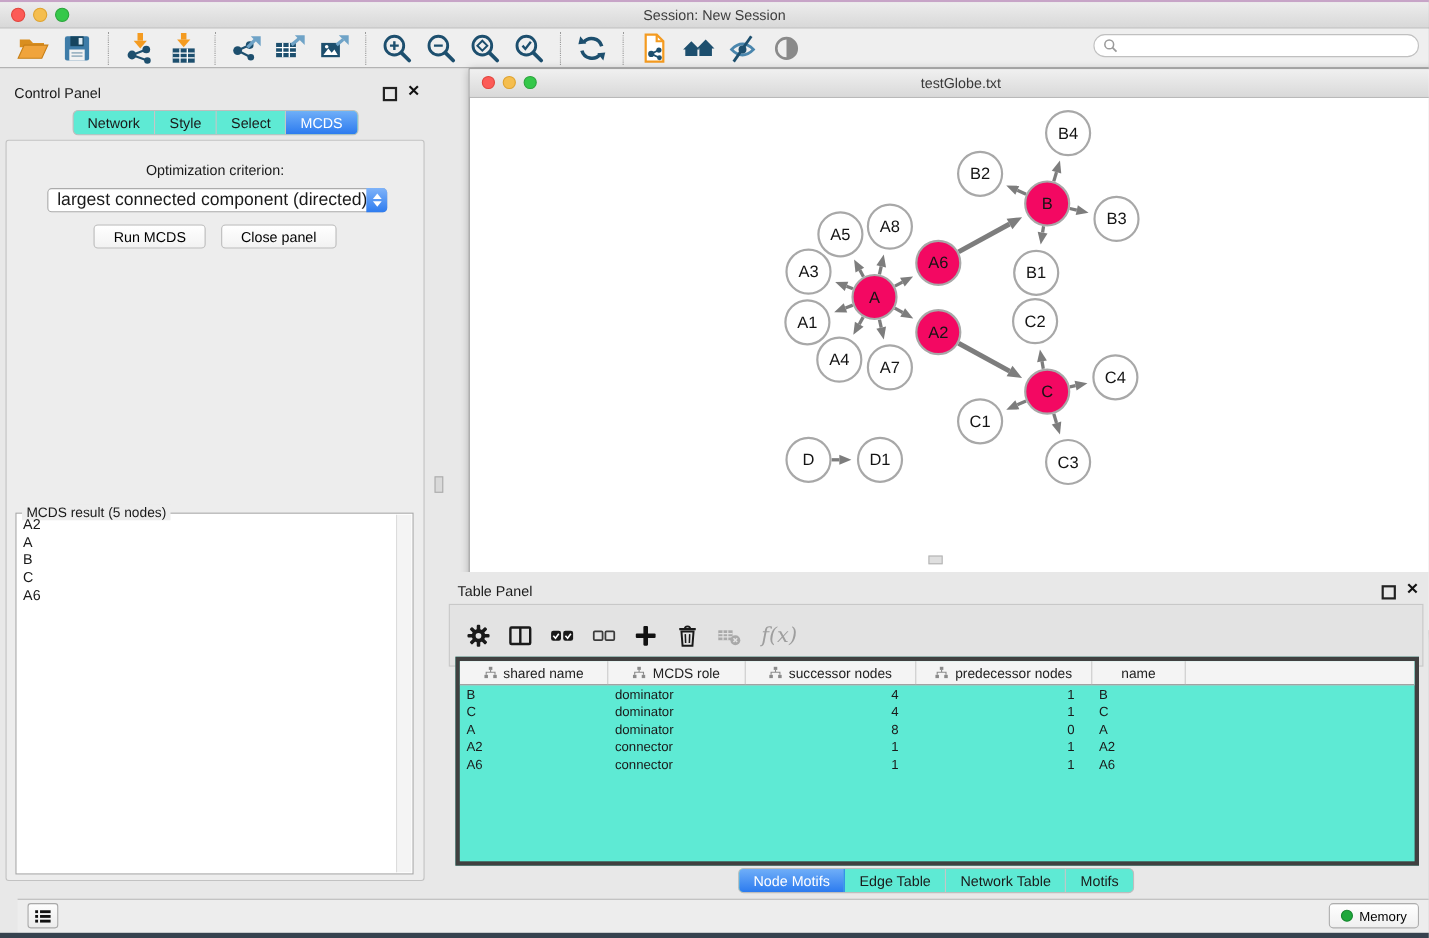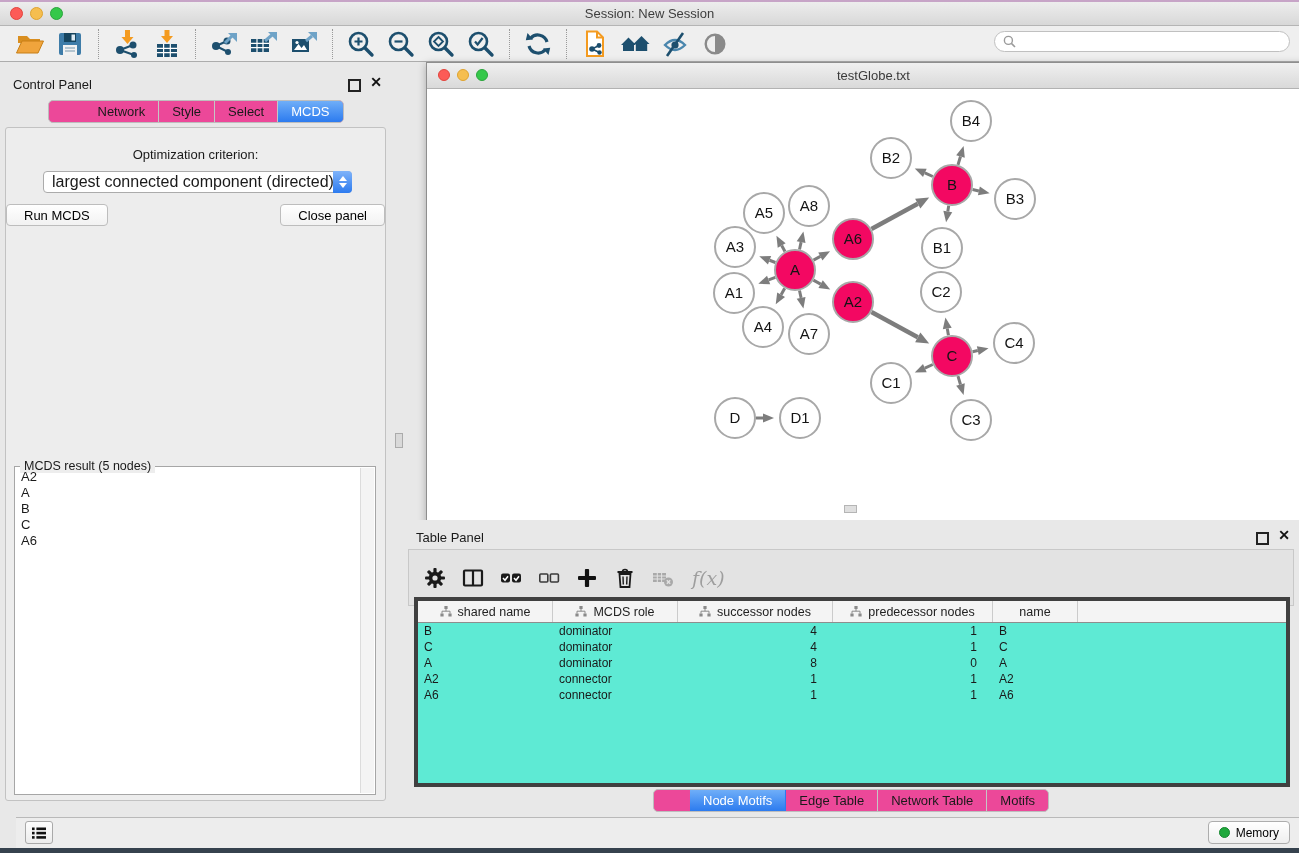--- a/index.html
+++ b/index.html
@@ -29,40 +29,40 @@
         border:1px solid #C0C0C0;border-radius:11px;display:flex;align-items:center;padding:0 8px;box-sizing:border-box;}
   .search-field input{flex:1;border:none;outline:none;background:transparent;font-size:12px;margin-left:5px;
         font-family:"Liberation Sans",sans-serif;}
 
   
   .panel-title{position:absolute;left:13px;top:10px;font-size:13px;color:#1A1A1A;}
   .float-btn{position:absolute;right:30px;top:12px;width:9px;height:9px;border:2px solid #222;}
   .close-btn{position:absolute;right:9px;top:8px;font-size:14px;font-weight:bold;color:#111;line-height:14px;}
 
   
-  .segmented{display:inline-flex;background:#ec4899;border:1px solid #BDBDBD;border-radius:5px;overflow:hidden;height:21px;padding-left:36px;}
+  .segmented{display:inline-flex;background:#5eead4;border:1px solid #BDBDBD;border-radius:5px;overflow:hidden;height:21px;}
   .seg{padding:0 13px;line-height:21px;font-size:13px;color:#1A1A1A;border-right:1px solid #C6C6C6;white-space:nowrap;}
   .seg:last-child{border-right:none;}
   .seg.sel{background:linear-gradient(#6FAEF8,#2C7BEF);color:#fff;border-right-color:#2C7BEF;}
 
   
   .control-panel{position:absolute;left:0;top:67px;width:391px;bottom:35px;background:#E8E8E8;}
   .cp-tabs{position:absolute;top:33px;left:50%;transform:translateX(-50%);}
   .cp-content{position:absolute;left:5px;top:60px;right:5px;bottom:17px;background:#EDEDED;
               border:1px solid #C2C2C2;border-radius:3px;}
   .criterion-label{text-align:center;margin-top:19px;font-size:13px;}
   .dropdown{position:absolute;left:37px;right:33px;top:43px;height:22px;background:#fff;border:1px solid #ABABAB;
             border-radius:4px;display:flex;align-items:center;box-sizing:border-box;}
   .dropdown .val{flex:1;font-size:16px;padding-left:8px;white-space:nowrap;overflow:hidden;}
   .stepper{width:19px;height:22px;margin:-1px -1px -1px 0;border-radius:0 4px 4px 0;
            background:linear-gradient(#7FB3F9,#2D7BEF);display:flex;flex-direction:column;
            align-items:center;justify-content:center;gap:2px;}
   .tri-up{width:0;height:0;border-left:4px solid transparent;border-right:4px solid transparent;border-bottom:5px solid #fff;}
   .tri-dn{width:0;height:0;border-left:4px solid transparent;border-right:4px solid transparent;border-top:5px solid #fff;}
-  .btn-row{position:absolute;top:76px;left:0;right:0;display:flex;justify-content:space-between;gap:14px;}
+  .btn-row{position:absolute;top:76px;left:0;right:0;display:flex;justify-content:center;gap:14px;}
   .pbtn{height:22px;padding:0 17px;background:linear-gradient(#FFFFFF,#F2F2F2);border:1px solid #BDBDBD;
         border-radius:4px;font-size:13px;font-family:"Liberation Sans",sans-serif;}
   .groupbox{position:absolute;left:8px;right:9px;top:338px;bottom:5px;border:1px solid #A6A6A6;background:#fff;}
   .group-legend{position:absolute;top:-8px;left:5px;background:#EDEDED;padding:0 4px;font-size:12.5px;}
   .mcds-list{position:absolute;top:2px;left:2px;right:15px;bottom:2px;overflow:hidden;}
   .mcds-item{font-size:13px;line-height:16px;padding-left:4px;}
   .mcds-scroll{position:absolute;top:1px;right:1px;bottom:1px;width:13px;background:#F4F4F4;border-left:1px solid #DCDCDC;}
 
   
   .v-nub{position:absolute;left:395px;top:433px;width:8px;height:15px;background:#D9D9D9;border:1px solid #ABABAB;box-sizing:border-box;}

